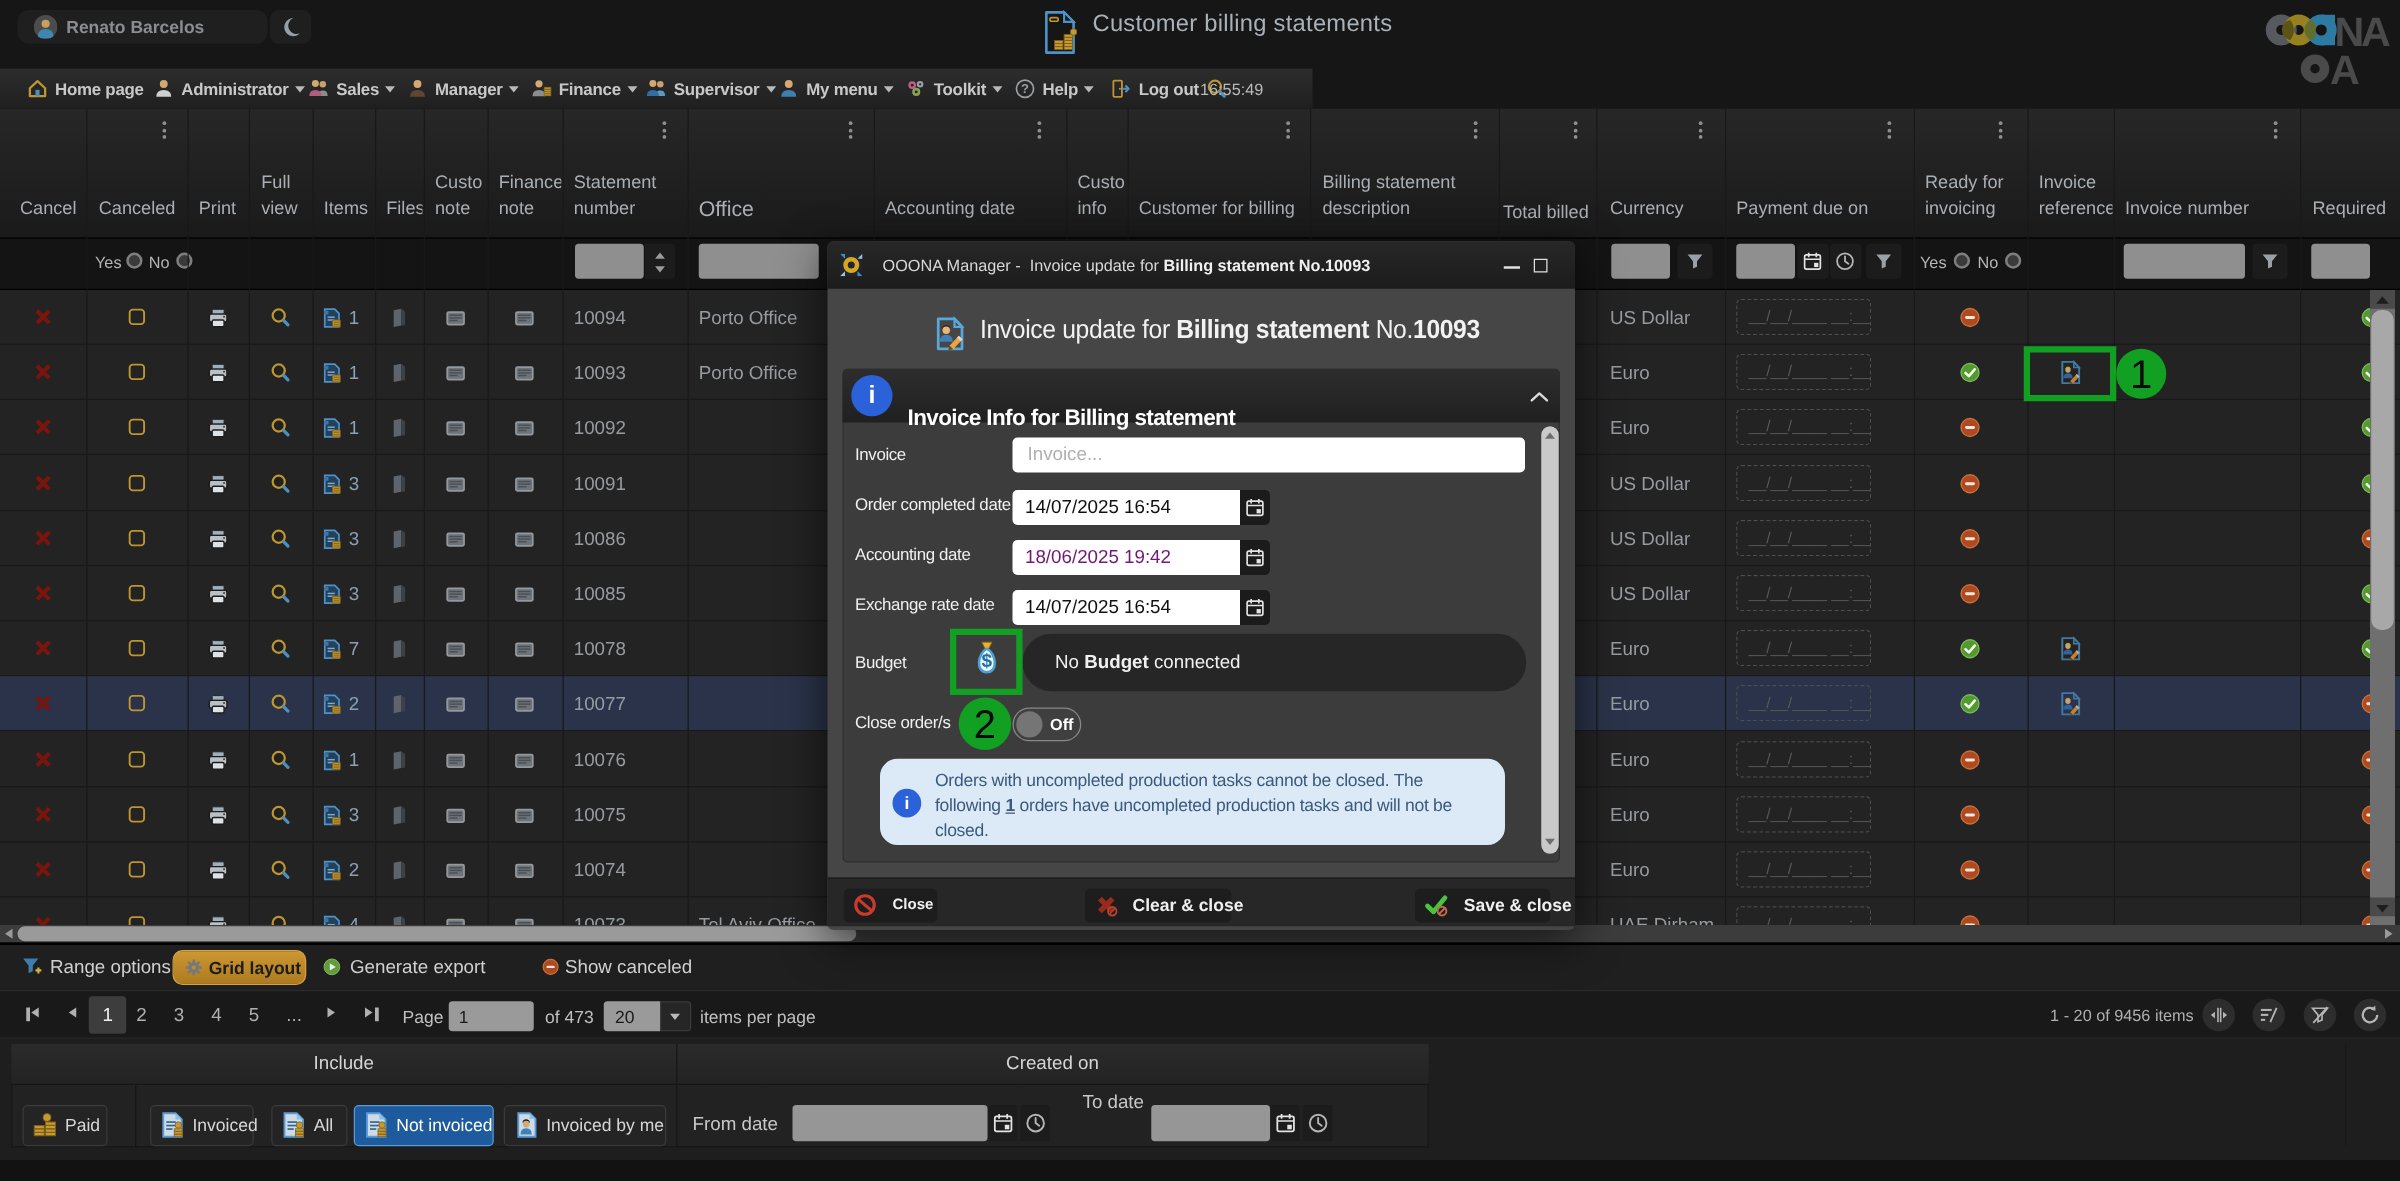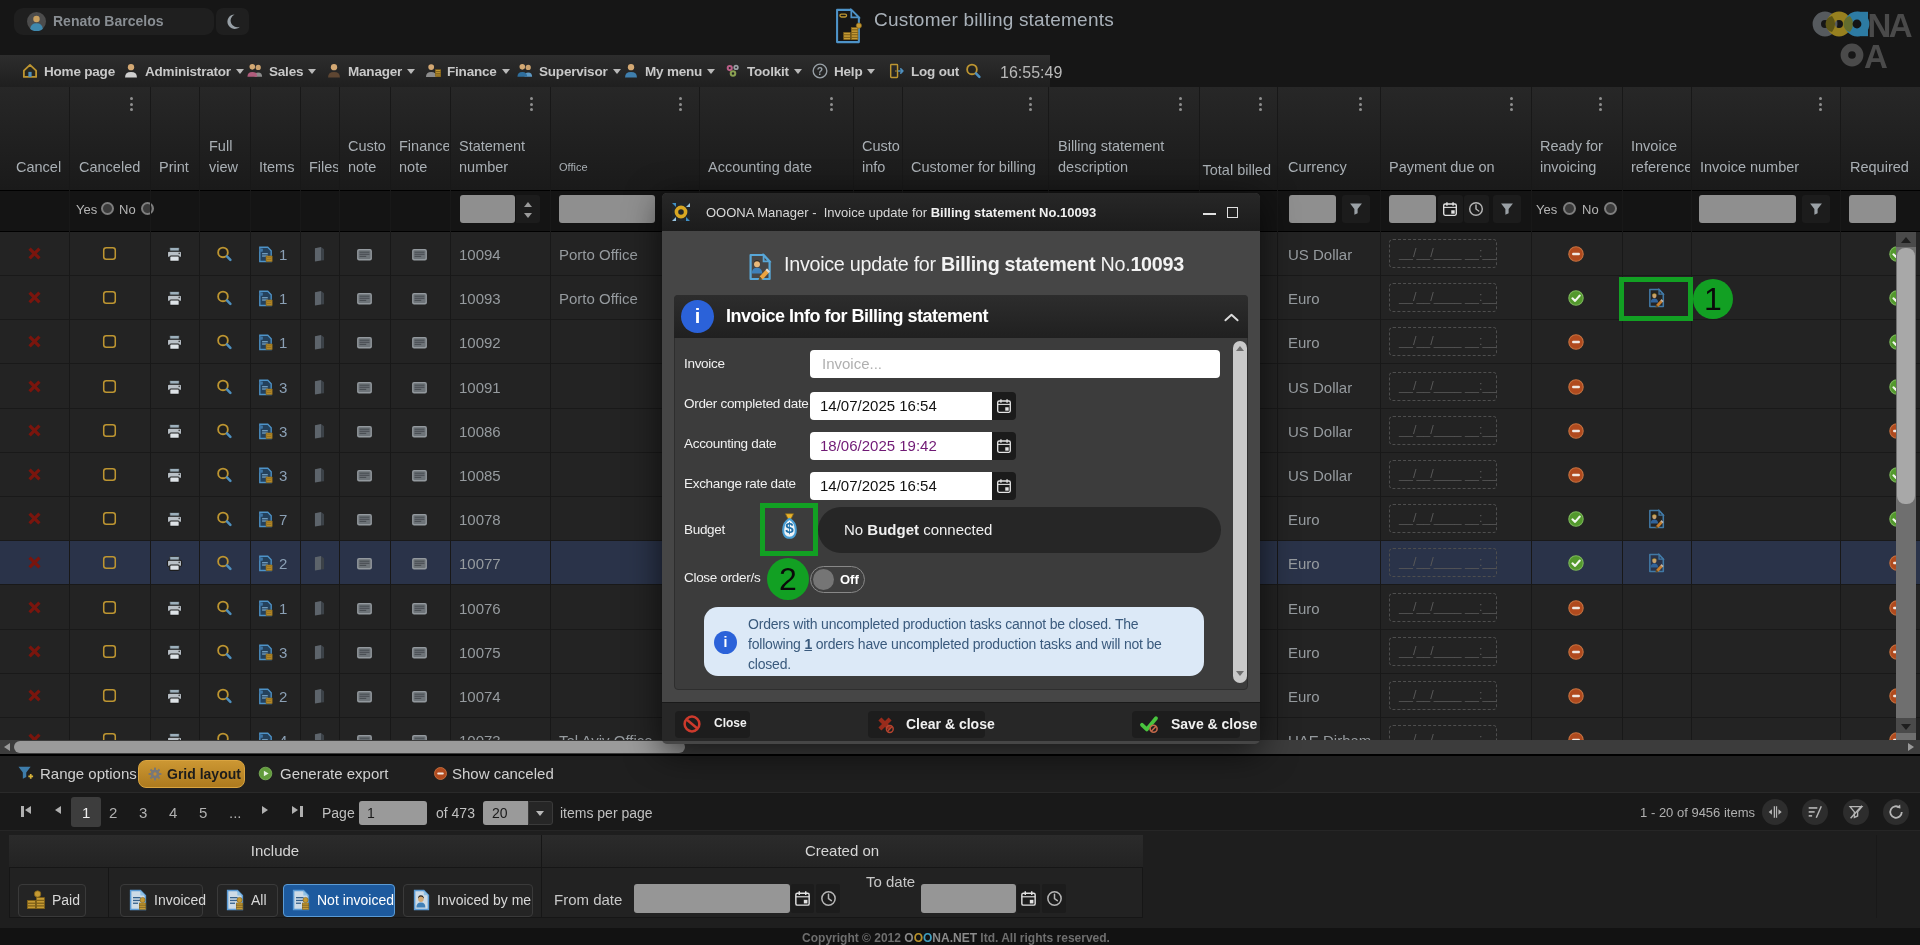--- a/index.html
+++ b/index.html
@@ -352,34 +352,34 @@
     </div>
 <div class="ab" style="left:888px;top:60px;height:22px;display:flex;align-items:center;gap:5px">
       <svg style="width:18px;height:18px;flex:none;">
         <use href="#i-door"></use>
       </svg>
       <span style="font-size:13.5px;font-weight:700;color:#c8c8c8;letter-spacing:-0.2px;white-space:nowrap">Log out</span>
     </div>
 <svg class="ab" style="left:964px;top:62px;width:19px;height:19px;">
       <use href="#i-zoom"></use>
     </svg>
-<div class="ab" style="left:1000px;top:64px;font-size:16px;color:#b9b9b9;font-weight:400;white-space:nowrap;text-align:center;">16:55:49</div>
+<div class="ab" style="left:960px;top:64px;font-size:13px;color:#b9b9b9;font-weight:400;white-space:nowrap;text-align:center;">16:55:49</div>
 <div class="ab" style="left:0;top:87px;width:1920px;height:103px;background:linear-gradient(#272727,#1a1a1a)"></div>
 <div class="ab" style="left:0;top:190px;width:1920px;height:42px;background:#141414;border-top:1px solid #000;border-bottom:1px solid #000;box-sizing:border-box"></div>
 <div class="ab" style="left:0;top:232px;width:1920px;height:508px;background:#232323"></div>
 <div class="ab" style="left:16px;bottom:767px;width:52px;overflow:hidden;font-size:14.5px;color:#a9afb4;line-height:21px"><span class="nw">Cancel</span></div>
 <div class="ab" style="left:79px;bottom:767px;width:70px;overflow:hidden;font-size:14.5px;color:#a9afb4;line-height:21px"><span class="nw">Canceled</span></div>
 <div class="ab" style="left:159px;bottom:767px;width:39px;overflow:hidden;font-size:14.5px;color:#a9afb4;line-height:21px"><span class="nw">Print</span></div>
 <div class="ab" style="left:209px;bottom:767px;width:40px;overflow:hidden;font-size:14.5px;color:#a9afb4;line-height:21px"><span class="nw">Full</span><br><span class="nw">view</span></div>
 <div class="ab" style="left:259px;bottom:767px;width:40px;overflow:hidden;font-size:14.5px;color:#a9afb4;line-height:21px"><span class="nw">Items</span></div>
 <div class="ab" style="left:309px;bottom:767px;width:29px;overflow:hidden;font-size:14.5px;color:#a9afb4;line-height:21px"><span class="nw">Files</span></div>
 <div class="ab" style="left:348px;bottom:767px;width:41px;overflow:hidden;font-size:14.5px;color:#a9afb4;line-height:21px"><span class="nw">Custo</span><br><span class="nw">note</span></div>
 <div class="ab" style="left:399px;bottom:767px;width:50px;overflow:hidden;font-size:14.5px;color:#a9afb4;line-height:21px"><span class="nw">Finance</span><br><span class="nw">note</span></div>
 <div class="ab" style="left:459px;bottom:767px;width:90px;overflow:hidden;font-size:14.5px;color:#a9afb4;line-height:21px"><span class="nw">Statement</span><br><span class="nw">number</span></div>
-<div class="ab" style="left:559px;bottom:767px;width:139px;overflow:hidden;font-size:11px;color:#a9afb4;line-height:21px"><span class="nw">Office</span></div>
+<div class="ab" style="left:559px;bottom:767px;width:139px;overflow:hidden;font-size:17px;color:#a9afb4;line-height:21px"><span class="nw">Office</span></div>
 <div class="ab" style="left:708px;bottom:767px;width:144px;overflow:hidden;font-size:14.5px;color:#a9afb4;line-height:21px"><span class="nw">Accounting date</span></div>
 <div class="ab" style="left:862px;bottom:767px;width:39px;overflow:hidden;font-size:14.5px;color:#a9afb4;line-height:21px"><span class="nw">Custo</span><br><span class="nw">info</span></div>
 <div class="ab" style="left:911px;bottom:767px;width:136px;overflow:hidden;font-size:14.5px;color:#a9afb4;line-height:21px"><span class="nw">Customer for billing</span></div>
 <div class="ab" style="left:1058px;bottom:767px;width:140px;overflow:hidden;font-size:14.5px;color:#a9afb4;line-height:21px"><span class="nw">Billing statement</span><br><span class="nw">description</span></div>
 <div class="ab nw" style="left:1199px;width:72px;bottom:767px;font-size:14.5px;color:#a9afb4;text-align:right">Total billed</div>
 <div class="ab" style="left:1288px;bottom:767px;width:91px;overflow:hidden;font-size:14.5px;color:#a9afb4;line-height:21px"><span class="nw">Currency</span></div>
 <div class="ab" style="left:1389px;bottom:767px;width:141px;overflow:hidden;font-size:14.5px;color:#a9afb4;line-height:21px"><span class="nw">Payment due on</span></div>
 <div class="ab" style="left:1540px;bottom:767px;width:81px;overflow:hidden;font-size:14.5px;color:#a9afb4;line-height:21px"><span class="nw">Ready for</span><br><span class="nw">invoicing</span></div>
 <div class="ab" style="left:1631px;bottom:767px;width:59px;overflow:hidden;font-size:14.5px;color:#a9afb4;line-height:21px"><span class="nw">Invoice</span><br><span class="nw">reference</span></div>
 <div class="ab" style="left:1700px;bottom:767px;width:139px;overflow:hidden;font-size:14.5px;color:#a9afb4;line-height:21px"><span class="nw">Invoice number</span></div>
@@ -1058,21 +1058,20 @@
 <div class="ab" style="left:921px;top:884px;width:95px;height:29px;background:#969696;border-radius:3px"></div>
 <div class="ab" style="left:1017px;top:884px;width:23px;height:29px;background:#1c1c1c;border-radius:2px"></div>
 <svg class="ab" style="left:1019px;top:889px;width:19px;height:19px;">
       <use href="#i-cal"></use>
     </svg>
 <div class="ab" style="left:1042px;top:884px;width:24px;height:29px;background:#1c1c1c;border-radius:2px"></div>
 <svg class="ab" style="left:1045px;top:889px;width:19px;height:19px;">
       <use href="#i-clock"></use>
     </svg>
 <div class="ab" style="left:0;top:928px;width:1920px;height:17px;background:#121212"></div>
-<div class="ab nw" style="left:0;top:931px;width:1912px;text-align:center;font-size:12px;font-weight:700;color:#6e6e6e">Copyright © 2012 <span style="color:#8a8a8a">O</span><span style="color:#b8912a">O</span><span style="color:#3f9fc0">O</span><span style="color:#8a8a8a">NA.NET</span> ltd. All rights reserved.</div>
 <div class="ab" style="left:662px;top:193px;width:598px;height:551px;background:#464646;border-radius:5px;box-shadow:0 8px 35px rgba(0,0,0,0.65)">
 <div class="ab" style="left:0;top:0;width:598px;height:38px;background:linear-gradient(#272727,#1c1c1c);border-radius:5px 5px 0 0"></div>
 <svg class="ab" style="left:10px;top:10px;width:18px;height:18px" viewBox="0 0 18 18">
         <rect width="18" height="18" rx="2" fill="#20262b"></rect>
         <circle cx="9" cy="9" r="4.6" fill="none" stroke="#d8a722" stroke-width="3.6"></circle>
         <path d="M0 0 h4 v4 z" fill="#3f8fc4"></path>
         <path d="M18 0 v4 h-4 z" fill="#9ac4e0"></path>
         <path d="M0 18 h4 v-4 z" fill="#9ac4e0"></path>
         <path d="M18 18 h-4 v-4 z" fill="#3f8fc4"></path>
       </svg>
@@ -1080,21 +1079,21 @@
 <div class="ab" style="left:541px;top:20px;width:13px;height:2px;background:#e0e0e0"></div>
 <div class="ab" style="left:565px;top:14px;width:11px;height:11px;border:1.6px solid #e0e0e0;box-sizing:border-box"></div>
 <svg class="ab" style="left:86px;top:60px;width:24px;height:28px;">
         <use href="#i-docpp"></use>
       </svg>
 <div class="ab" style="left:122px;top:59px;font-size:21px;color:#f2f2f2;font-weight:400;white-space:nowrap;letter-spacing:-0.3px;transform:scaleX(0.94);transform-origin:0 0">Invoice update for <b>Billing statement</b> No.<b>10093</b></div>
 <div class="ab" style="left:12px;top:102px;width:574px;height:395px;background:#3c3c3c;border:1px solid #2e2e2e;border-radius:4px;box-sizing:border-box"></div>
 <div class="ab" style="left:12px;top:102px;width:574px;height:43px;background:linear-gradient(#2d2d2d,#202020);border-radius:4px 4px 0 0"></div>
 <div class="ab" style="left:19px;top:107px;width:33px;height:33px;background:#2b62d9;border-radius:50%"></div>
 <div class="ab" style="left:19px;top:107px;width:33px;height:33px;text-align:center;font-size:20px;font-weight:700;color:#fff;line-height:33px">i</div>
-<div class="ab" style="left:64px;top:113px;font-size:18px;color:#fff;font-weight:700;white-space:nowrap;letter-spacing:-0.5px">Invoice Info for Billing statement</div>
+<div class="ab" style="left:64px;top:131px;font-size:18px;color:#fff;font-weight:700;white-space:nowrap;letter-spacing:-0.5px">Invoice Info for Billing statement</div>
 <svg class="ab" style="left:562px;top:120px;width:15px;height:9px;">
         <use href="#i-chev"></use>
       </svg>
 <div class="ab" style="left:22px;top:163px;font-size:13.5px;color:#f0f0f0;font-weight:400;white-space:nowrap;letter-spacing:-0.3px">Invoice</div>
 <div class="ab" style="left:148px;top:157px;width:410px;height:28px;background:#fff;border-radius:4px;color:#b0b0b0;font-size:15px;line-height:28px;padding-left:12px;box-sizing:border-box">Invoice...</div>
 <div class="ab" style="left:22px;top:203px;font-size:13.5px;color:#f0f0f0;font-weight:400;white-space:nowrap;letter-spacing:-0.3px">Order completed date</div>
 <div class="ab" style="left:148px;top:199px;width:182px;height:28px;background:#fff;border-radius:4px 0 0 4px;color:#111;font-size:15px;line-height:28px;padding-left:10px;box-sizing:border-box">14/07/2025 16:54</div>
 <div class="ab" style="left:330px;top:199px;width:24px;height:28px;background:#1b1b1b;border-radius:0 4px 4px 0"></div>
 <svg class="ab" style="left:333px;top:204px;width:18px;height:18px;">
         <use href="#i-cal"></use>

